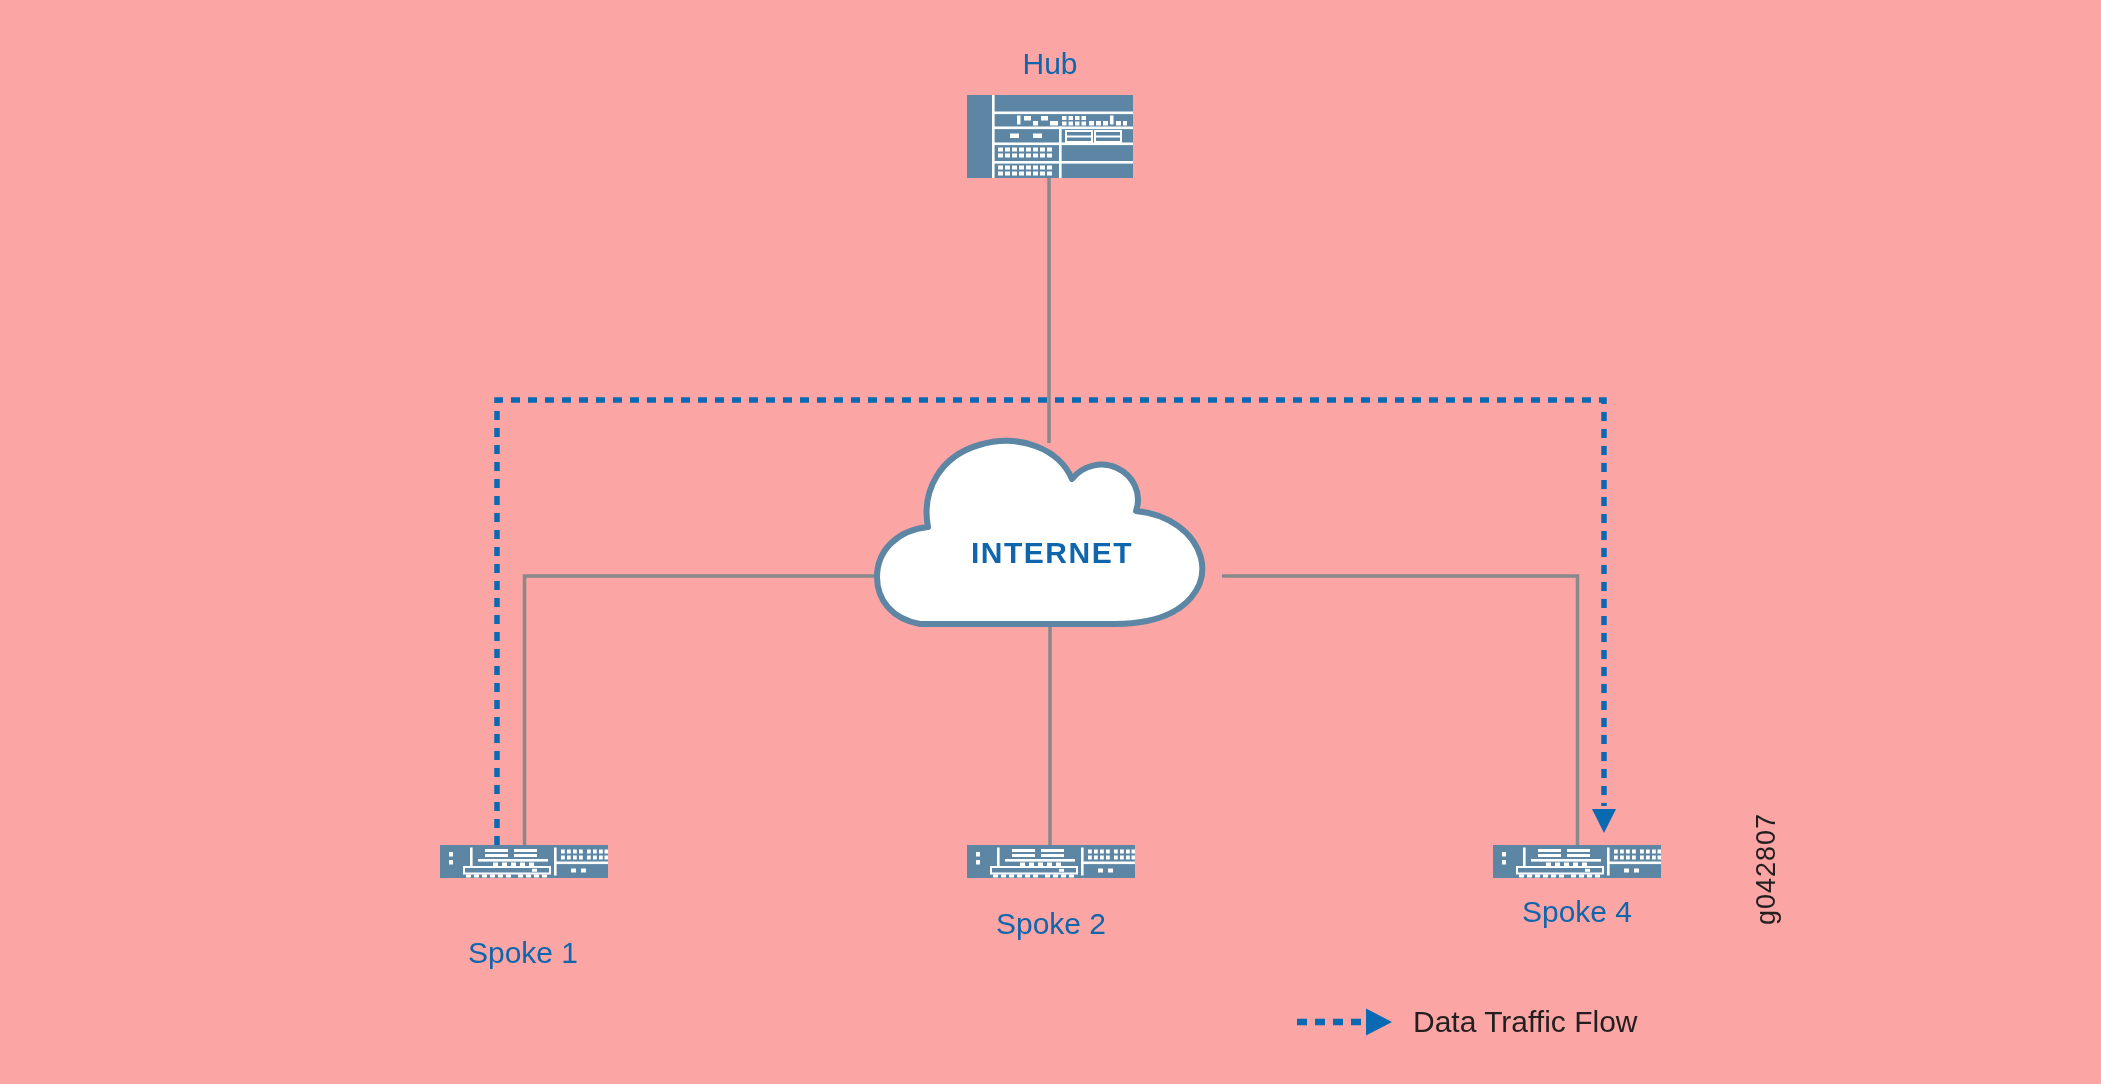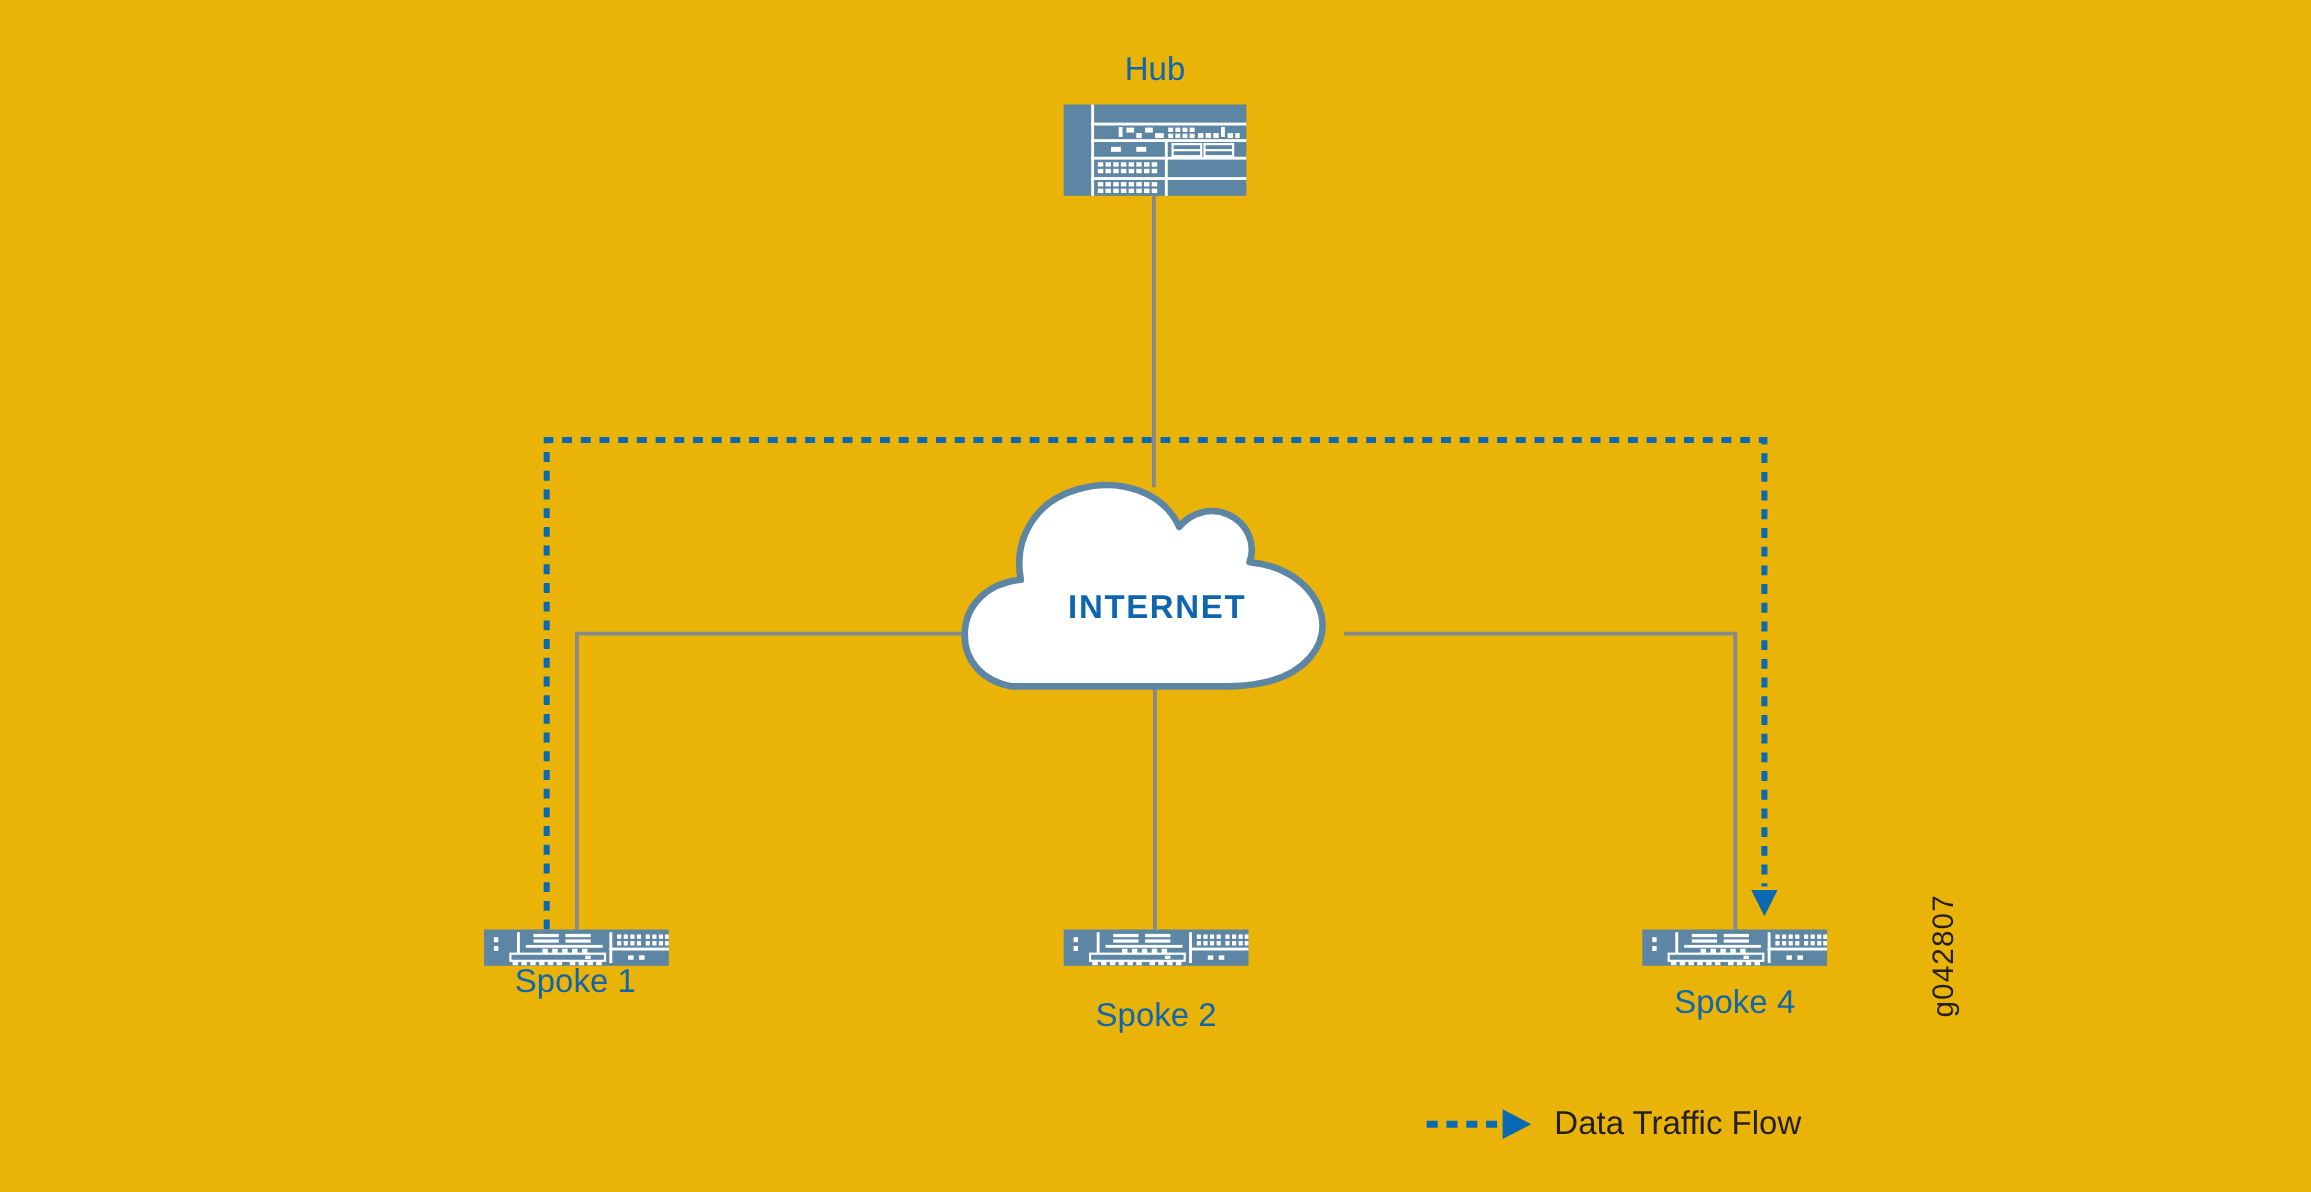--- a/index.html
+++ b/index.html
@@ -6,21 +6,21 @@
     --accent-blue:#0a69b3;
     --label-blue:#0f66ad;
     --device-blue:#5d86a4;
     --line-gray:#87898b;
     --text-dark:#231f20;
   }
   html,body{margin:0;padding:0;background:#fff;}
   .stage{
     position:relative;
     width:2101px;height:1084px;
-    background:#eab308;
+    background:#fca5a5;
     font-family:"Liberation Sans",sans-serif;
     overflow:hidden;
   }
   .diagram-svg{position:absolute;left:0;top:0;}
   .lbl{
     position:absolute;
     transform:translateX(-50%);
     white-space:nowrap;
     color:var(--label-blue,#0f66ad);
     font-size:30px;
@@ -204,21 +204,21 @@
     <use href="#spoke-dev" x="1493" y="845"></use>
 
     <path class="flow flow-legend" d="M 1297 1022 L 1363 1022"></path>
     <polygon class="flow-head" points="1366,1008.5 1366,1035.5 1392,1022"></polygon>
   </svg>
 
   <div class="lbl" style="left:1050px;top:49px;">Hub</div>
 
   <div class="lbl lbl-internet" style="left:1052px;top:538px;font-weight:bold;">INTERNET</div>
 
-  <div class="lbl" style="left:523px;top:878px;">Spoke 1</div>
+  <div class="lbl" style="left:523px;top:938px;">Spoke 1</div>
 
   <div class="lbl" style="left:1051px;top:897px;margin-top:12px;">Spoke 2</div>
 
   <div class="lbl" style="left:1577px;top:897px;">Spoke 4</div>
 
   <div class="lbl lbl-legend" style="left:1413px;top:1007px;">Data Traffic Flow</div>
 
   <div class="lbl lbl-figid" style="left:1766px;top:869px;">g042807</div>
 
 </div>

